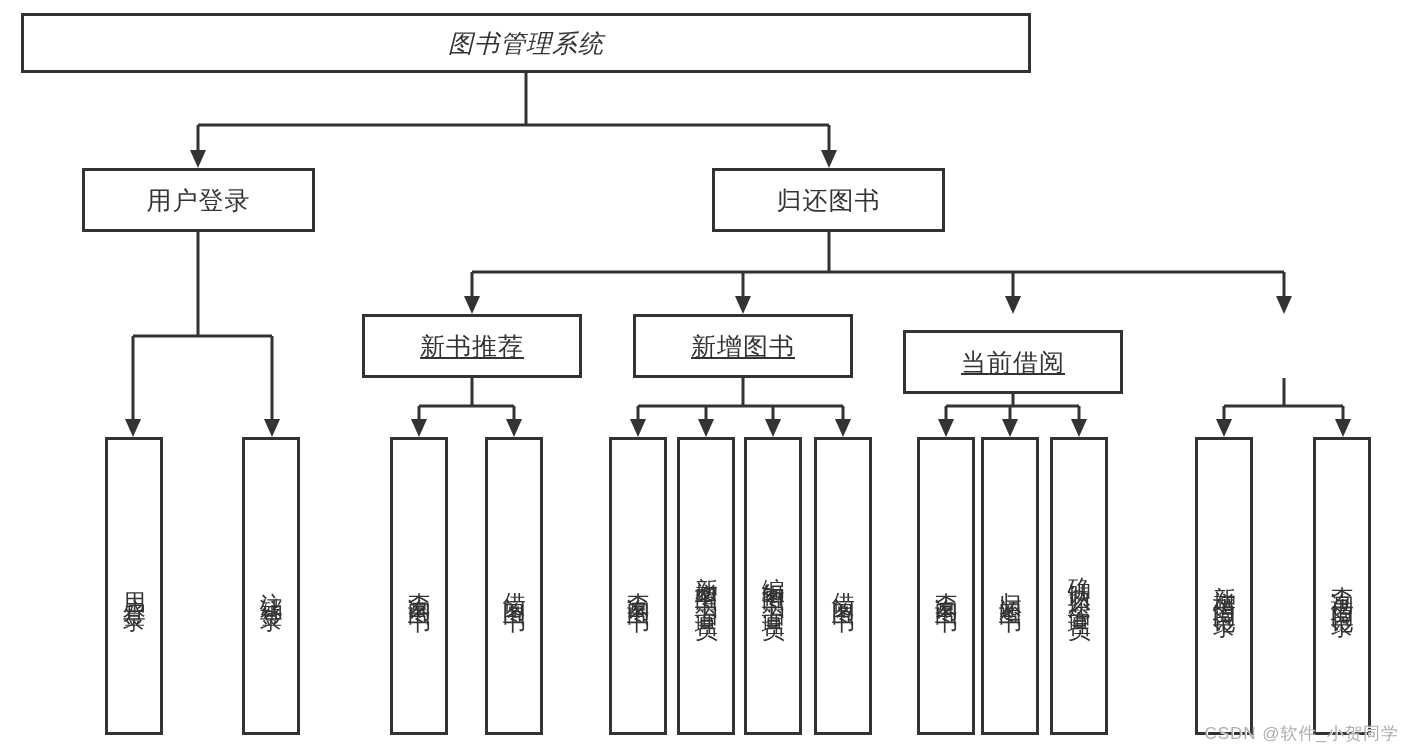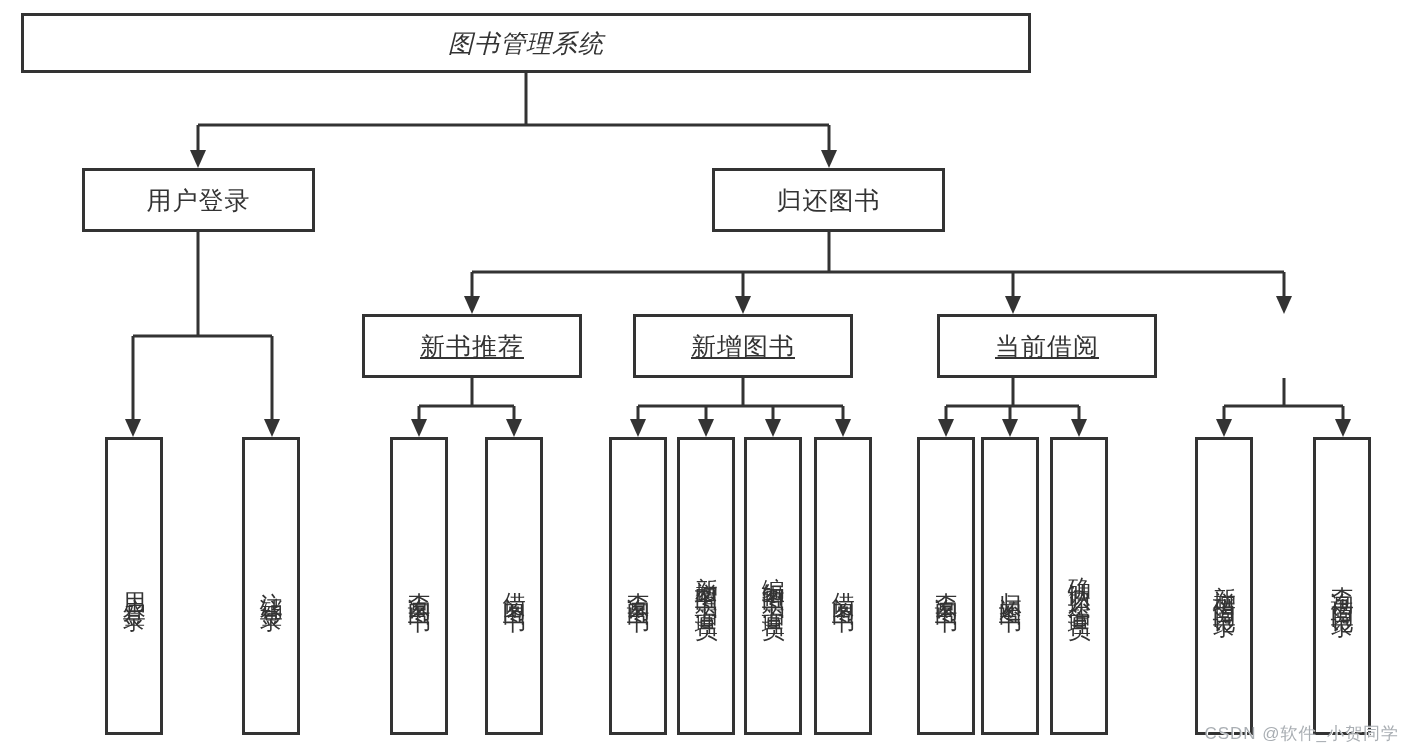--- a/index.html
+++ b/index.html
@@ -32,21 +32,21 @@
     line-height: 1.1;
   }
   
   .n-root  { left: 21px;   top: 13px;  width: 1010px; height: 60px; font-style: italic; }
   .lvl2    { top: 168px; width: 233px; height: 64px; }
   .n-login { left: 82px; }
   .n-mgmt  { left: 712px; }
   .lvl3    { top: 314px; width: 220px; height: 64px; text-decoration: underline; }
   .n-g0 { left: 362px; }
   .n-g1 { left: 633px; }
-  .n-g2 { left: 937px; }
+  .n-g2 { left: 903px; margin-top: 16px; }
   .n-g3 { left: 1174px; }
   .leaf { top: 437px; width: 58px; height: 298px; }
   .n-l0  { left: 105px; }
   .n-l1  { left: 242px; }
   .n-l2  { left: 390px; }
   .n-l3  { left: 485px; }
   .n-l4  { left: 609px; }
   .n-l5  { left: 677px; }
   .n-l6  { left: 744px; }
   .n-l7  { left: 814px; }

